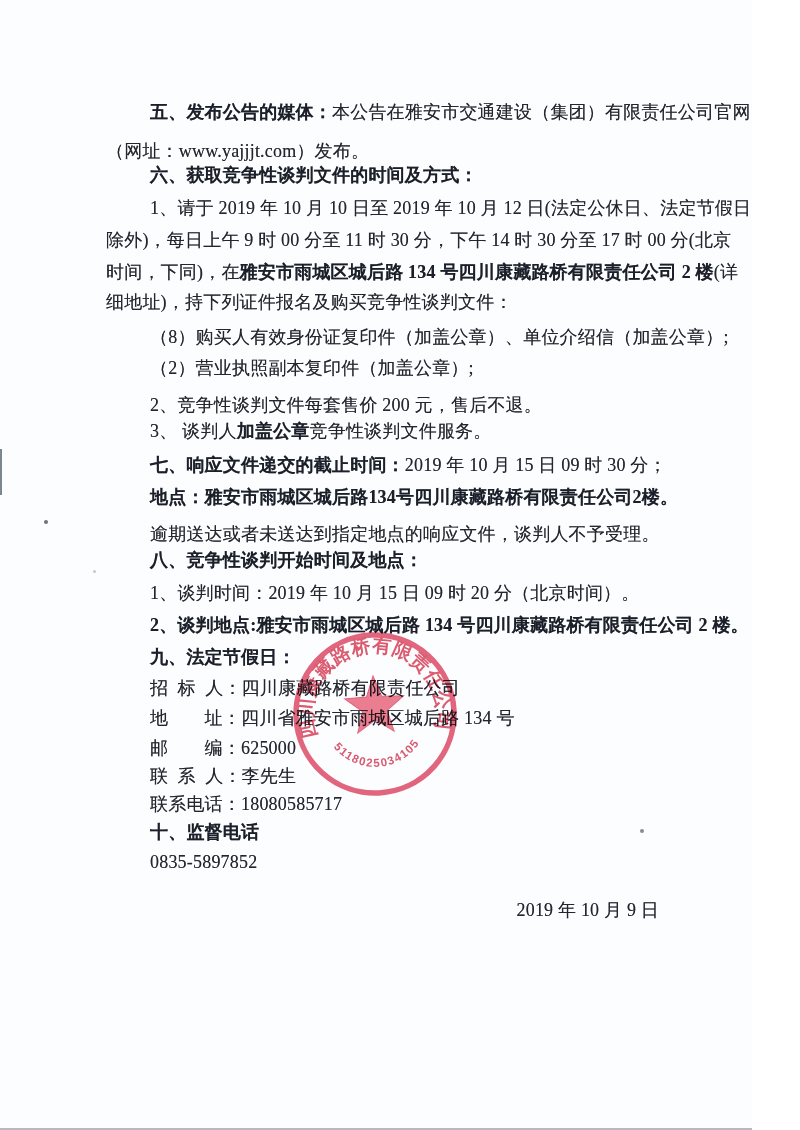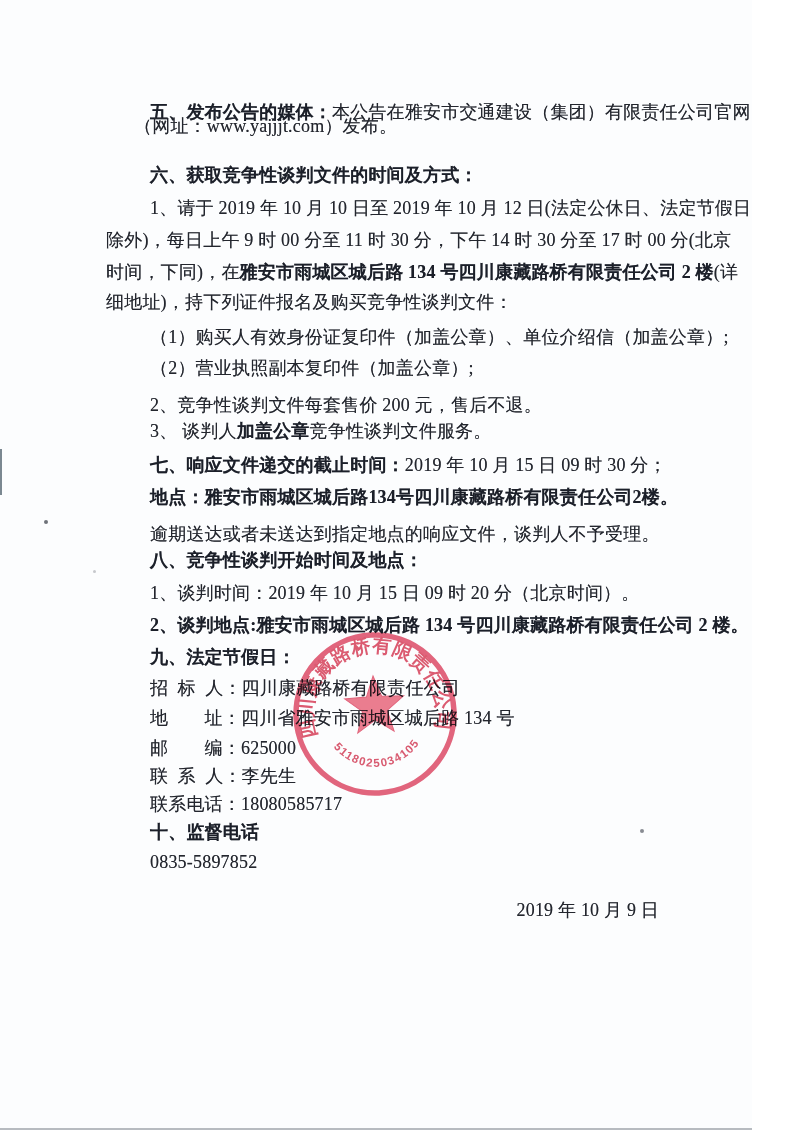--- a/index.html
+++ b/index.html
@@ -31,27 +31,27 @@
   .edge-left { position:absolute; left:0; top:449px; width:2px; height:46px; background:#5a6a75; opacity:0.8; }
   .edge-bottom { position:absolute; left:0; bottom:0; width:762px; height:2px; background:#7d858c; opacity:0.55; }
 </style>
 </head>
 <body>
 
 <div class="page">
 
   <div>
       <div class="line indent" style="top: 96px;"><span class="b">五、发布公告的媒体：</span><span class="r">本公告在雅安市交通建设（集团）有限责任公司官网</span></div>
-      <div class="line" style="top: 110px; margin-left: 28px;"><span class="r">（网址：www.yajjjt.com）发布。</span></div>
+      <div class="line" style="top: 135px;"><span class="r">（网址：www.yajjjt.com）发布。</span></div>
       <div class="line indent" style="top: 159px;"><span class="b">六、获取竞争性谈判文件的时间及方式：</span></div>
       <div class="line indent" style="top: 192px;"><span class="r">1、请于 2019 年 10 月 10 日至 2019 年 10 月 12 日(法定公休日、法定节假日</span></div>
       <div class="line" style="top: 224px;"><span class="r">除外)，每日上午 9 时 00 分至 11 时 30 分，下午 14 时 30 分至 17 时 00 分(北京</span></div>
       <div class="line" style="top: 256px;"><span class="r">时间，下同)，在</span><span class="b">雅安市雨城区城后路 134 号四川康藏路桥有限责任公司 2 楼</span><span class="r">(详</span></div>
       <div class="line" style="top: 286px;"><span class="r">细地址)，持下列证件报名及购买竞争性谈判文件：</span></div>
-      <div class="line indent" style="top: 321px;"><span class="r">（1）购买人有效身份证复印件（加盖公章）、单位介绍信（加盖公章）;</span></div>
+      <div class="line indent" style="top: 321px;"><span class="r">（8）购买人有效身份证复印件（加盖公章）、单位介绍信（加盖公章）;</span></div>
       <div class="line indent" style="top: 352px;"><span class="r">（2）营业执照副本复印件（加盖公章）;</span></div>
       <div class="line indent" style="top: 389px;"><span class="r">2、竞争性谈判文件每套售价 200 元，售后不退。</span></div>
       <div class="line indent" style="top: 415px;"><span class="r">3、 谈判人</span><span class="b">加盖公章</span><span class="r">竞争性谈判文件服务。</span></div>
       <div class="line indent" style="top: 449px;"><span class="b">七、响应文件递交的截止时间：</span><span class="r">2019 年 10 月 15 日 09 时 30 分；</span></div>
       <div class="line indent" style="top: 481px;"><span class="b">地点：雅安市雨城区城后路134号四川康藏路桥有限责任公司2楼。</span></div>
       <div class="line indent" style="top: 518px;"><span class="r">逾期送达或者未送达到指定地点的响应文件，谈判人不予受理。</span></div>
       <div class="line indent" style="top: 544px;"><span class="b">八、竞争性谈判开始时间及地点：</span></div>
       <div class="line indent" style="top: 577px;"><span class="r">1、谈判时间：2019 年 10 月 15 日 09 时 20 分（北京时间）。</span></div>
       <div class="line indent" style="top: 609px;"><span class="b">2、谈判地点:雅安市雨城区城后路 134 号四川康藏路桥有限责任公司 2 楼。</span></div>
       <div class="line indent" style="top: 641px;"><span class="b">九、法定节假日：</span></div>

